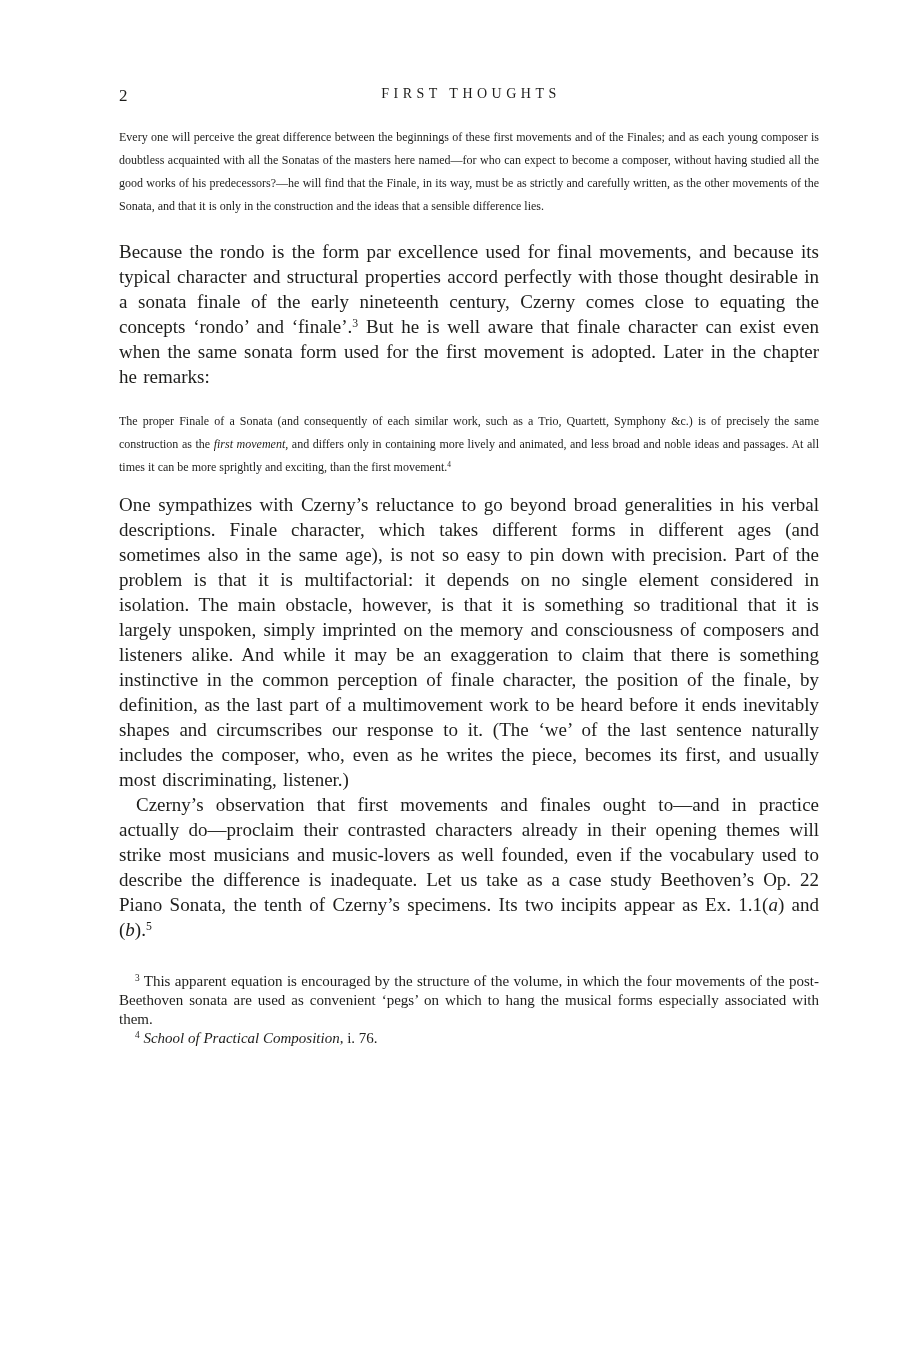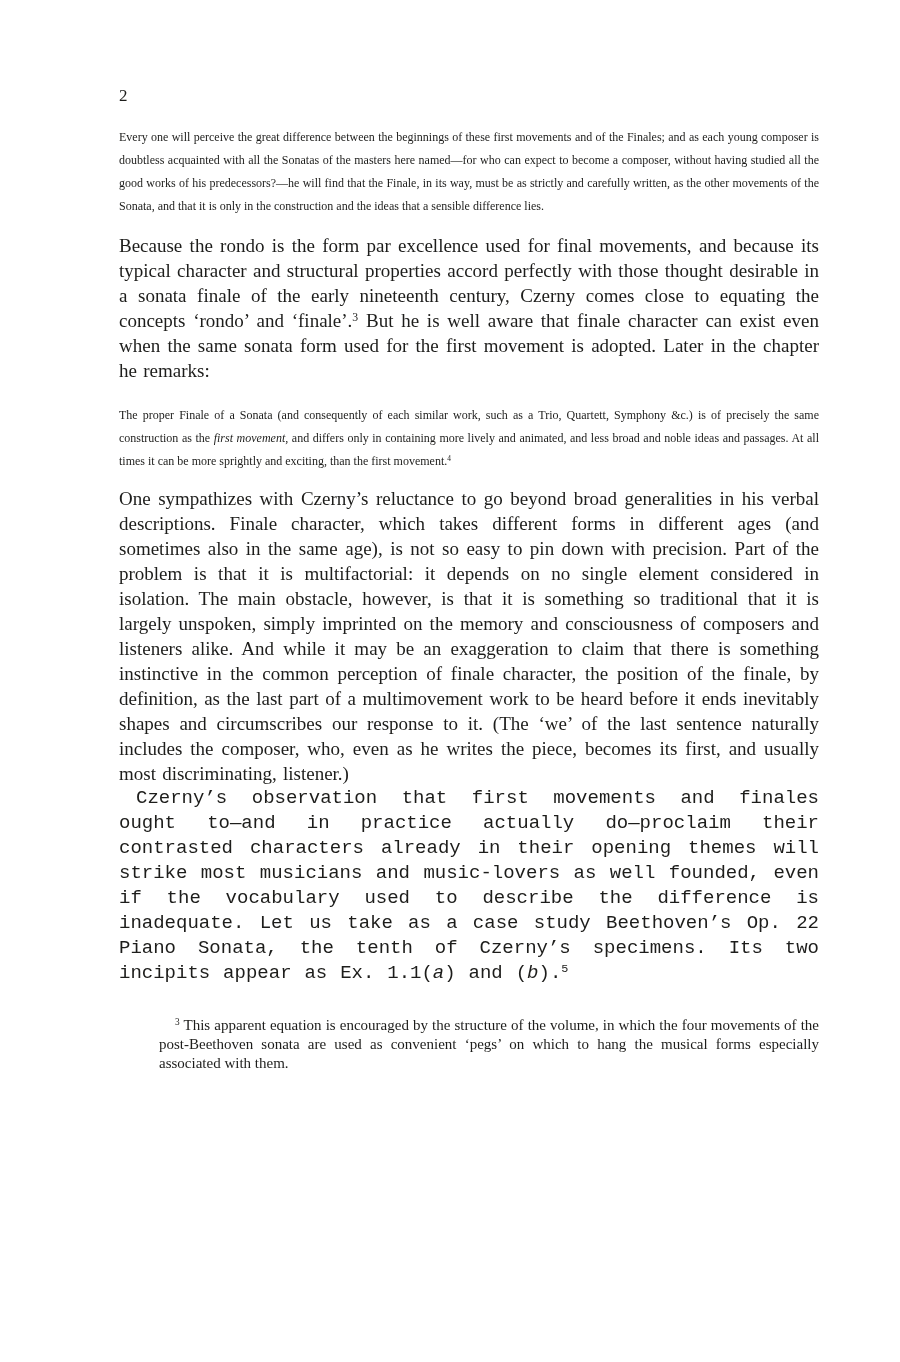--- a/index.html
+++ b/index.html
@@ -42,63 +42,65 @@
     font-size: 19px;
     line-height: 25px;
     text-align: justify;
     word-spacing: 1.5px;
   }
   .small {
     font-size: 12px;
     line-height: 23px;
     text-align: justify;
   }
-  .para-rondo   { margin-top: 15px; }
+  .para-rondo   { margin-top: 21px; }
   .blockquote   { margin-top: 21px; margin-bottom: 13px; }
-  .indent       { text-indent: 17px; font-family: Liberation Mono, monospace; }
+  .indent       { text-indent: 17px; }
   .footnotes {
     margin-top: 30px;
     font-size: 15px;
     line-height: 19px;
     text-align: justify;
   }
-  .footnote { text-indent: 16px; margin-left: 40px; }
+  .footnote { text-indent: 16px; }
   sup {
     font-size: 62%;
     line-height: 0;
     vertical-align: baseline;
     position: relative;
     top: -0.55em;
   }
   .em { font-style: italic; }
 </style>
 </head>
 <body>
 
 <div class="page">
 
   <header class="running-head">
     <span class="pagenum">2</span>
+    <span class="running-title">FIRST THOUGHTS</span>
   </header>
 
   <main>
 
     <p class="small">Every one will perceive the great difference between the beginnings of these first movements and of the Finales; and as each young composer is doubtless acquainted with all the Sonatas of the masters here named—for who can expect to become a composer, without having studied all the good works of his predecessors?—he will find that the Finale, in its way, must be as strictly and carefully written, as the other movements of the Sonata, and that it is only in the construction and the ideas that a sensible difference lies.</p>
 
     <p class="main para-rondo"><span>Because the rondo is the form par excellence used for final movements, and because its typical character and structural properties accord perfectly with those thought desirable in a sonata finale of the early nineteenth century, Czerny comes close to equating the concepts ‘rondo’ and ‘finale’.</span><sup>3</sup><span> But he is well aware that finale character can exist even when the same sonata form used for the first movement is adopted. Later in the chapter he remarks:</span></p>
 
     <p class="small blockquote"><span>The proper Finale of a Sonata (and consequently of each similar work, such as a Trio, Quartett, Symphony &amp;c.) is of precisely the same construction as the </span><span class="em">first movement</span><span>, and differs only in containing more lively and animated, and less broad and noble ideas and passages. At all times it can be more sprightly and exciting, than the first movement.</span><sup>4</sup></p>
 
     <p class="main">One sympathizes with Czerny’s reluctance to go beyond broad generalities in his verbal descriptions. Finale character, which takes different forms in different ages (and sometimes also in the same age), is not so easy to pin down with precision. Part of the problem is that it is multifactorial: it depends on no single element considered in isolation. The main obstacle, however, is that it is something so traditional that it is largely unspoken, simply imprinted on the memory and consciousness of composers and listeners alike. And while it may be an exaggeration to claim that there is something instinctive in the common perception of finale character, the position of the finale, by definition, as the last part of a multimovement work to be heard before it ends inevitably shapes and circumscribes our response to it. (The ‘we’ of the last sentence naturally includes the composer, who, even as he writes the piece, becomes its first, and usually most discriminating, listener.)</p>
 
     <p class="main indent"><span>Czerny’s observation that first movements and finales ought to—and in practice actually do—proclaim their contrasted characters already in their opening themes will strike most musicians and music-lovers as well founded, even if the vocabulary used to describe the difference is inadequate. Let us take as a case study Beethoven’s Op. 22 Piano Sonata, the tenth of Czerny’s specimens. Its two incipits appear as Ex. 1.1(</span><span class="em">a</span><span>) and (</span><span class="em">b</span><span>).</span><sup>5</sup></p>
 
   </main>
 
   <footer class="footnotes">
 
     <p class="footnote"><sup>3</sup><span> This apparent equation is encouraged by the structure of the volume, in which the four movements of the post-Beethoven sonata are used as convenient ‘pegs’ on which to hang the musical forms especially associated with them.</span></p>
 
+    <p class="footnote"><sup>4</sup><span class="em"> School of Practical Composition</span><span>, i. 76.</span></p>
 
 
   </footer>
 
 </div>
 
 </body></html>

